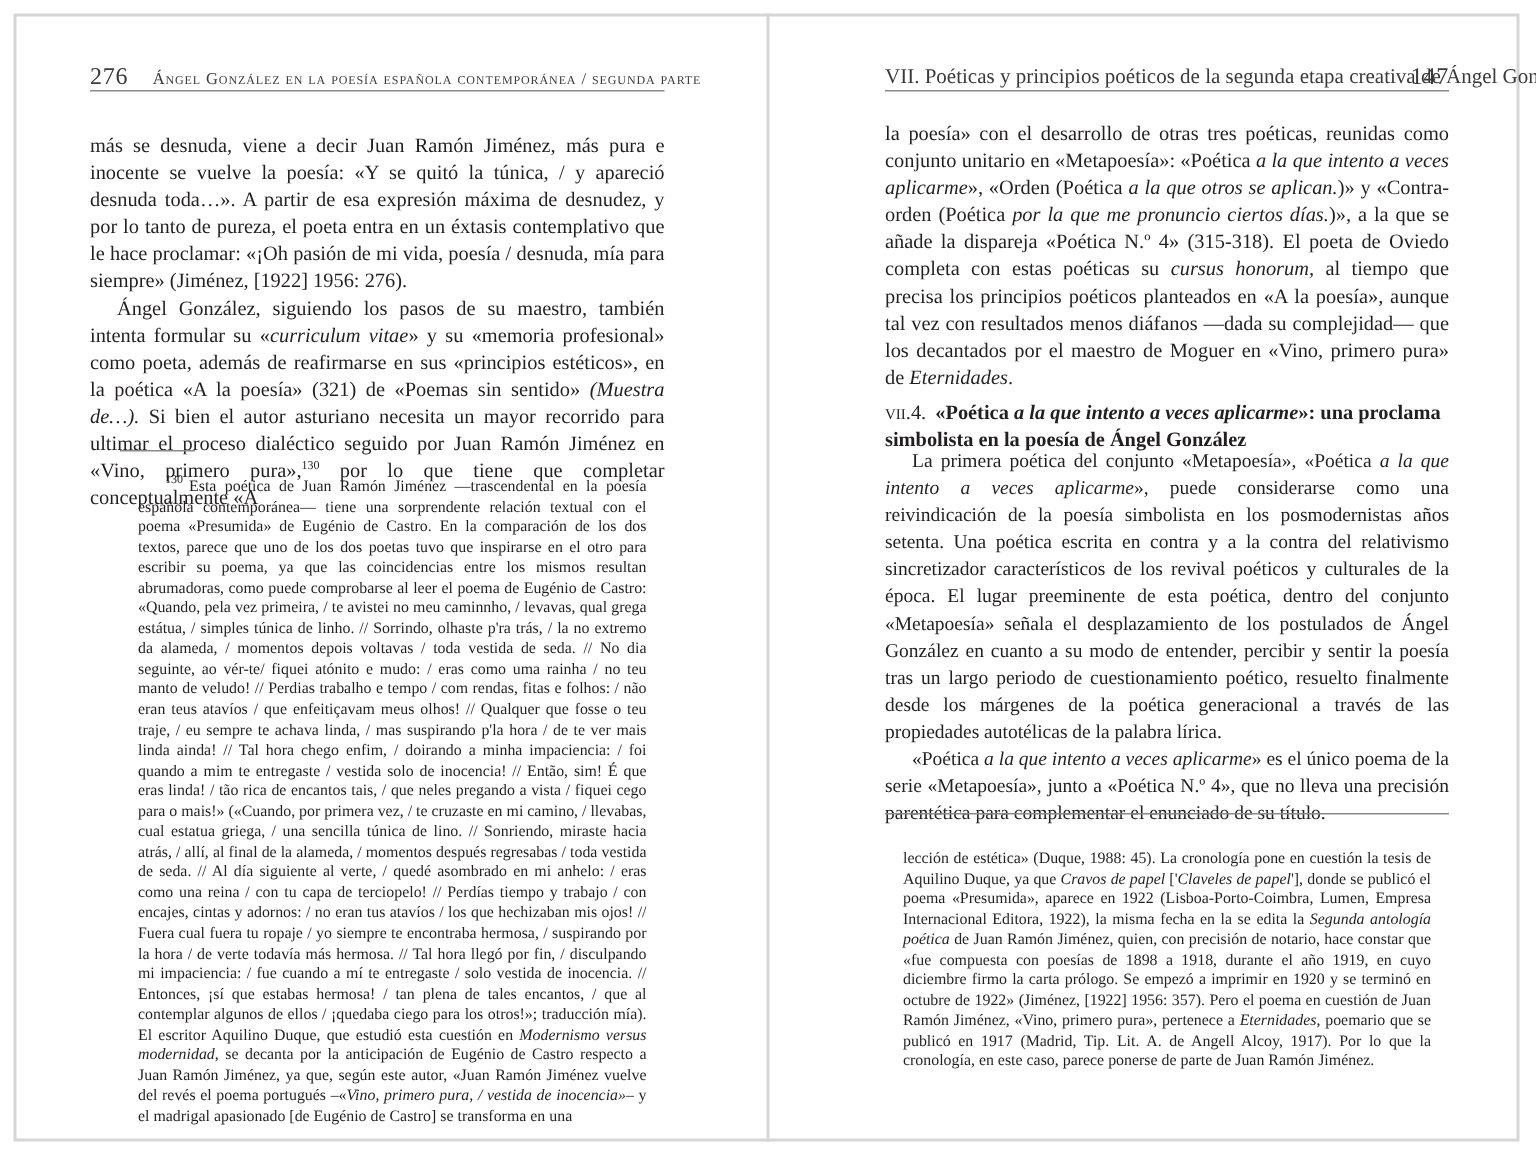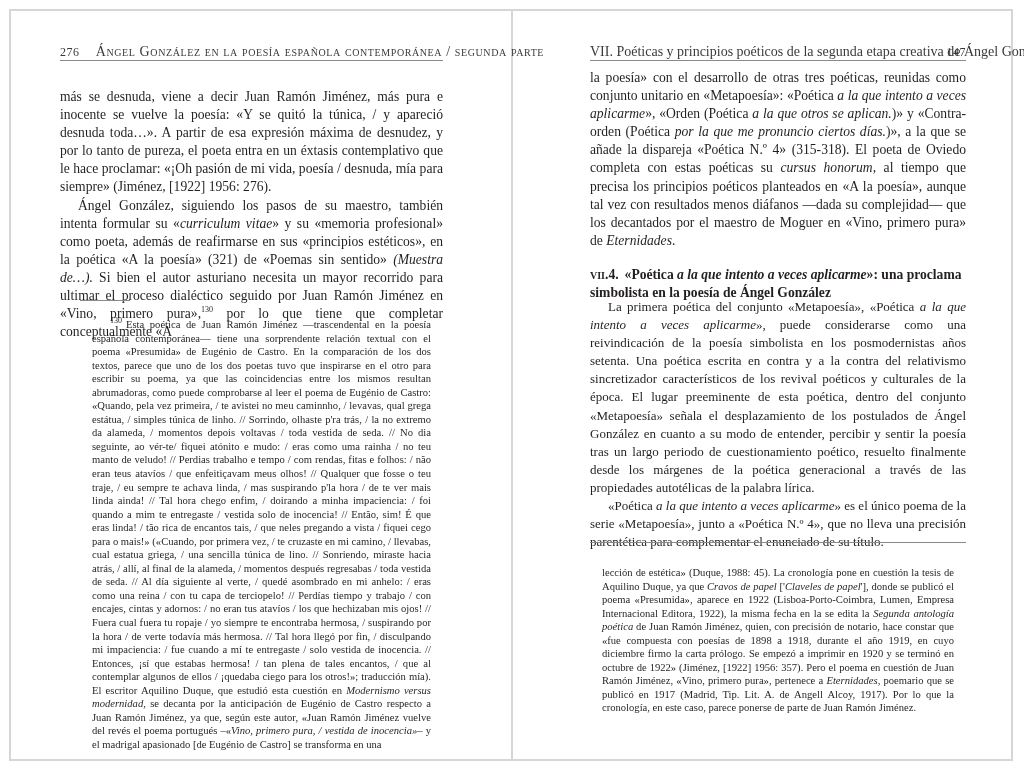--- a/index.html
+++ b/index.html
@@ -8,33 +8,33 @@
   .frame { position: absolute; left: 9px; top: 9px; width: 1004px; height: 752px;
            border: 2px solid #d6d6d6; box-sizing: border-box; }
   .divider { position: absolute; left: 511px; top: 9px; width: 2px; height: 752px; background: #d6d6d6; }
   .page { position: absolute; top: 0; height: 772px; }
   .page.left { left: 0; width: 512px; }
   .page.right { left: 512px; width: 512px; }
   .running-head { position: absolute; top: 46px; height: 14px; border-bottom: 1px solid #8a8a8a;
                   font-size: 9px; line-height: 12px; color: #3a3a3a; white-space: nowrap; }
   .page.left .running-head { left: 60px; width: 383px; }
   .page.right .running-head { left: 78px; width: 376px; }
-  .folio { font-size: 12px; letter-spacing: 0.5px; }
+  .folio { font-size: 16px; letter-spacing: 0.5px; }
   .page.left .folio { margin-right: 14px; }
   .page.right .folio { position: absolute; right: 0; top: 0; }
-  .head-title-sc { font-variant: small-caps; letter-spacing: 0.6px; font-size: 14px; }
+  .head-title-sc { font-variant: small-caps; letter-spacing: 0.6px; font-size: 11px; }
   .head-title { font-size: 14px; }
   .body-text { position: absolute; font-size: 13.6px; line-height: 18.1px; text-align: justify; }
   .page.left .body-text { left: 60px; width: 383px; top: 76px; margin-top: 12px; }
-  .page.right .body-text { left: 78px; width: 376px; top: 69px; }
+  .page.right .body-text { left: 78px; width: 376px; top: 80px; }
   .body-text p { margin: 0; }
   .indent { text-indent: 18px; }
   .section-heading { position: absolute; left: 78px; width: 376px; top: 266px;
                      font-size: 13.6px; line-height: 18px; font-weight: bold; }
-  .section-heading .num { font-variant: small-caps; font-weight: bold; margin-right: 6px; }
+  .section-heading .num { font-variant: small-caps; font-weight: normal; margin-right: 6px; }
   .section-body { position: absolute; left: 78px; width: 376px; top: 298px;
                   font-size: 13px; line-height: 18.1px; text-align: justify; }
   .section-body p { margin: 0; }
   .fn-rule-short { position: absolute; left: 80px; top: 300px; width: 50px; height: 1px; background: #8a8a8a; }
   .fn-rule-full { position: absolute; left: 78px; top: 542px; width: 376px; height: 1px; background: #8a8a8a; }
   .footnote { position: absolute; font-size: 10.6px; line-height: 13.55px; text-align: justify; }
   .page.left .footnote { left: 80px; width: 363px; top: 306px; }
   .page.right .footnote { left: 78px; width: 376px; top: 554px; }
   .footnote p { margin: 12px; }
   .fn-mark { font-size: 8px; vertical-align: super; line-height: 0; margin-right: 4px; }

